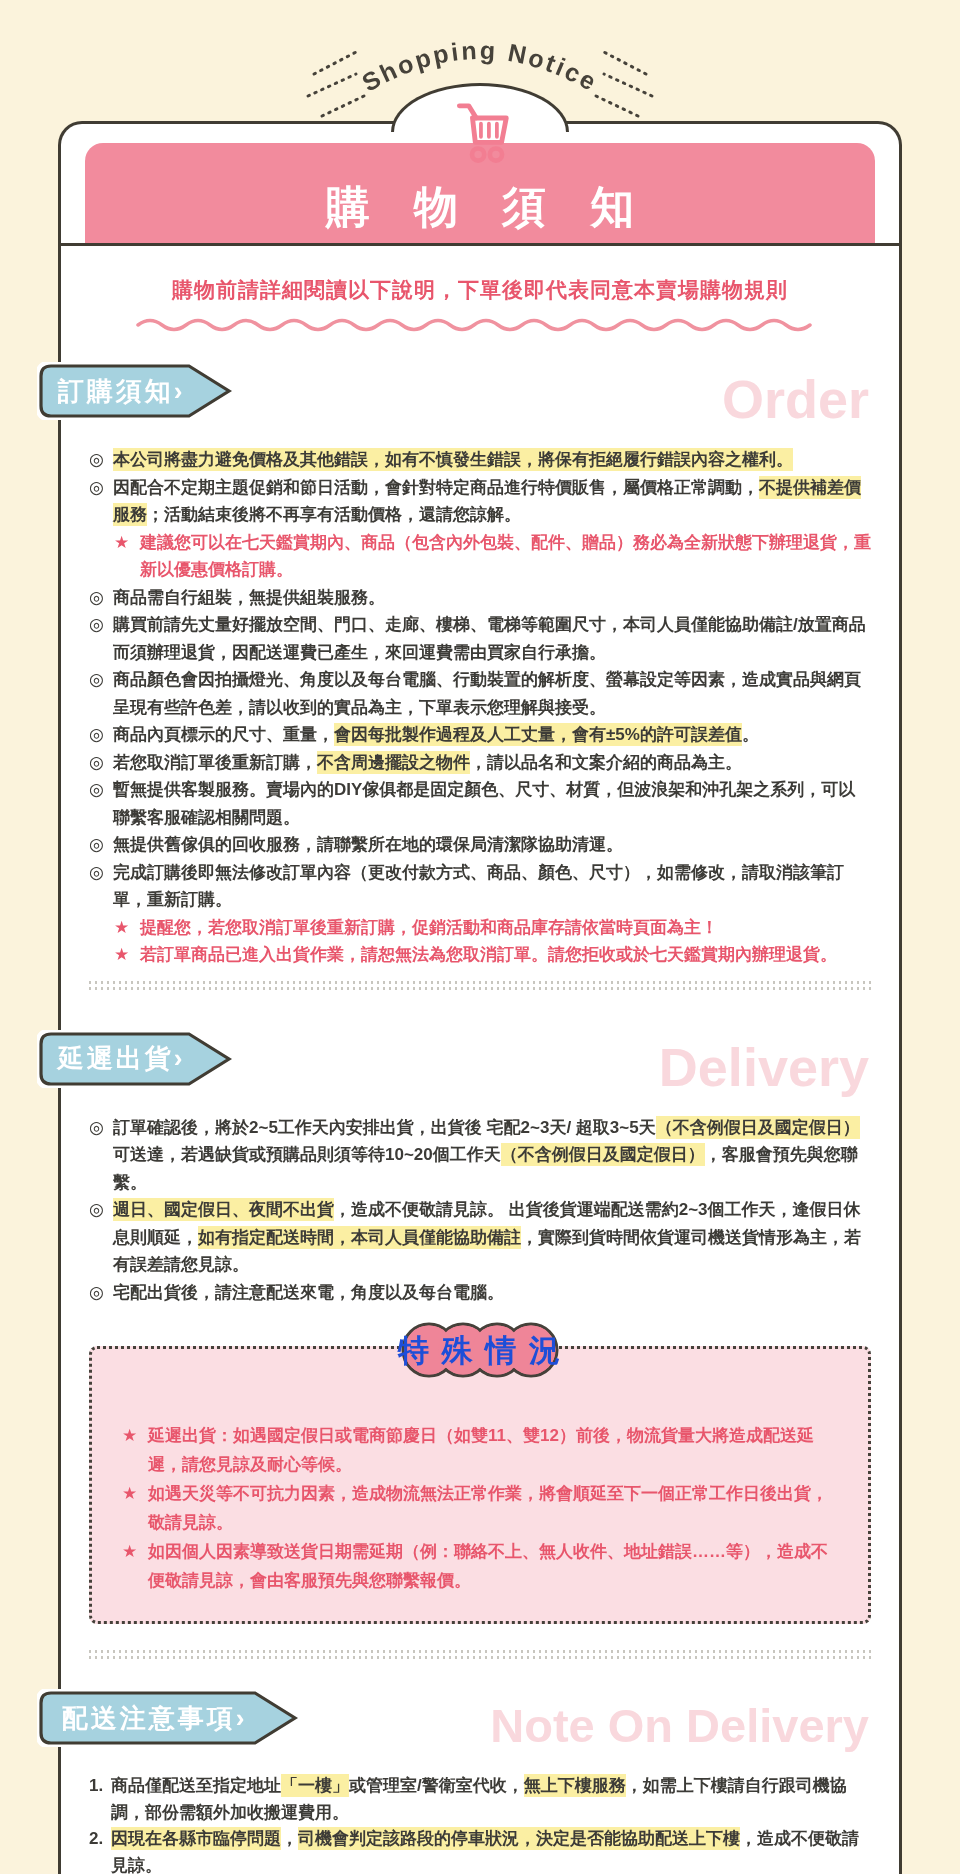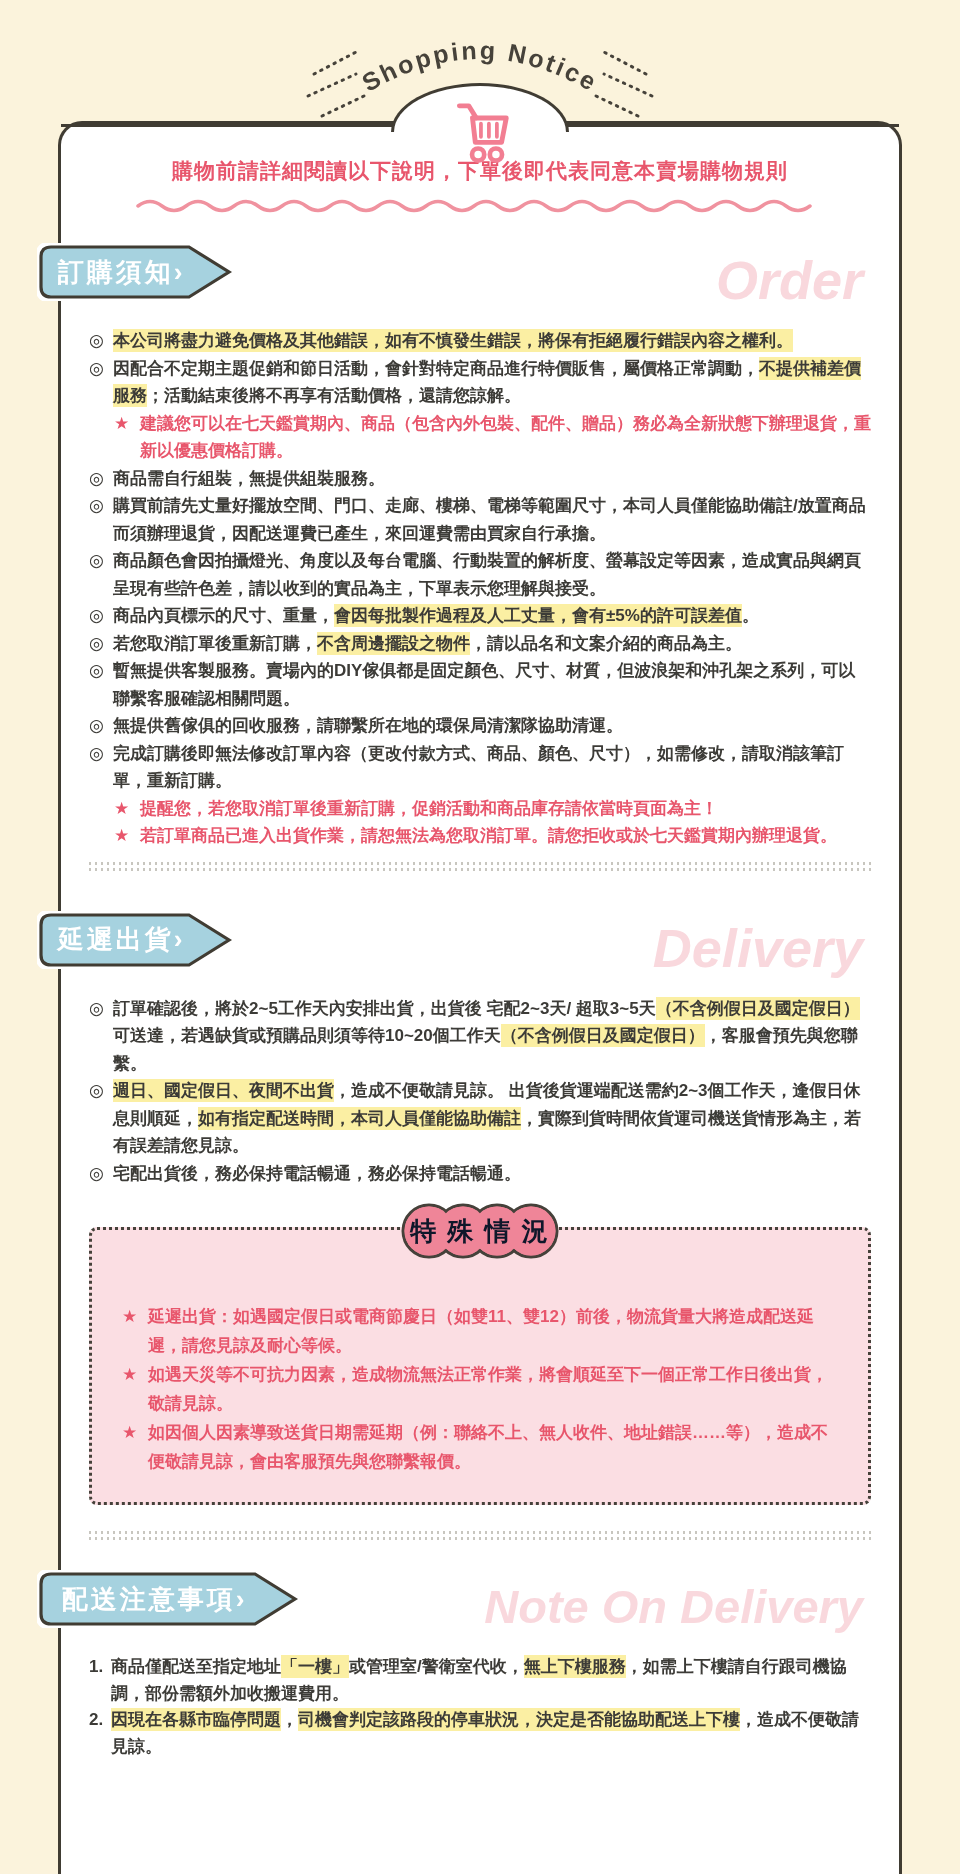--- a/index.html
+++ b/index.html
@@ -47,24 +47,23 @@
   .section-row.s2{margin-top:40px;}
   .section-row.s3{margin-top:30px;}
   .badge{position:absolute;left:-52px;top:0;}
   .badge .badge-label{
     position:absolute;top:0;bottom:4px;left:10px;right:40px;
     display:flex;align-items:center;justify-content:center;gap:0;
     color:#fff;font-weight:700;font-size:26px;letter-spacing:3px;
   }
   .badge .chev{font-size:26px;font-weight:700;letter-spacing:0;}
   .watermark{
-    position:absolute;right:8px;bottom:-12px;z-index:0;
+    position:absolute;right:2px;bottom:-12px;z-index:0;
     color:#F9D8DD;font-weight:800;font-size:54px;letter-spacing:0px;
     white-space:nowrap;
-    font-style:italic;
   }
   .section-row.s3 .watermark{font-size:47px;bottom:-8px;}
   
   .list{margin-top:28px;position:relative;z-index:1;}
   .list.l1 .li,.list.l2 .li{line-height:27.5px;}
   .list.l3 .li{line-height:26.5px;}
   .li{display:flex;color:#3C3B37;font-size:17px;font-weight:600;}
   .li .marker{flex:0 0 24px;}
   .li.num .marker{flex:0 0 22px;}
   .li.star{color:#E8566C;margin-left:25px;font-weight:700;}
@@ -87,21 +86,21 @@
     border:3px dotted #45413A;border-radius:8px;
     padding:44px 30px 26px;
   }
   .special .li{line-height:29px;color:#E8566C;font-weight:700;margin-left:0;}
   .special-badge{
     position:absolute;top:-31px;left:50%;transform:translateX(-50%);
     width:174px;height:64px;z-index:2;
   }
   .special-badge .sb-label{
     position:absolute;inset:0;display:flex;align-items:center;justify-content:center;
-    color:#0f172a;font-size:26px;font-weight:700;letter-spacing:2px;line-height:1;
+    color:#1d4ed8;font-size:31px;font-weight:700;letter-spacing:2px;line-height:1;
   }
 </style>
 </head>
 <body>
 
 <div class="card">
 
   <svg class="arch" width="460" height="106" viewBox="0 0 460 106">
     <defs>
         <path id="arcpath" d="M 84 100 Q 230 -14 376 100" fill="none"></path>
@@ -123,20 +122,23 @@
   <svg class="cart" width="60" height="70" viewBox="0 0 64 70">
     <g fill="none" stroke="#F27E92" stroke-width="5.2" stroke-linecap="round" stroke-linejoin="round">
       <path d="M10 6 h10 l8 13"></path>
       <path d="M24 19 h36 l-5 26 h-28 z"></path>
       <path d="M33 25 V39 M41.5 25 V39 M50 25 V39" stroke-width="4"></path>
       <circle cx="30" cy="58" r="6.5" stroke-width="5"></circle>
       <circle cx="49" cy="58" r="6.5" stroke-width="5"></circle>
     </g>
   </svg>
 
+  <div class="banner">
+    <div class="title">購 物 須 知</div>
+  </div>
   <hr class="head-line">
 
   <div class="content">
     <div class="subtitle">購物前請詳細閱讀以下說明，下單後即代表同意本賣場購物規則</div>
     <svg class="wave" width="690" height="18" viewBox="0 0 690 18">
       <path id="wavepath" fill="none" stroke="#F0929F" stroke-width="3.5" stroke-linecap="round" d="M3 9 Q 15 0 27 9 Q 39 18 51 9 Q 63 0 75 9 Q 87 18 99 9 Q 111 0 123 9 Q 135 18 147 9 Q 159 0 171 9 Q 183 18 195 9 Q 207 0 219 9 Q 231 18 243 9 Q 255 0 267 9 Q 279 18 291 9 Q 303 0 315 9 Q 327 18 339 9 Q 351 0 363 9 Q 375 18 387 9 Q 399 0 411 9 Q 423 18 435 9 Q 447 0 459 9 Q 471 18 483 9 Q 495 0 507 9 Q 519 18 531 9 Q 543 0 555 9 Q 567 18 579 9 Q 591 0 603 9 Q 615 18 627 9 Q 639 0 651 9 Q 663 18 675 9"></path>
     </svg>
 
     <div class="section-row s1">
       <div class="watermark">Order</div>
@@ -224,21 +226,21 @@
         <div class="li bullet">
           <span class="marker">◎</span>
           <span class="text"><span>訂單確認後，將於2~5工作天內安排出貨，出貨後 宅配2~3天/ 超取3~5天</span><span class="hl">（不含例假日及國定假日）</span><span>可送達，若遇缺貨或預購品則須等待10~20個工作天</span><span class="hl">（不含例假日及國定假日）</span><span>，客服會預先與您聯繫。</span></span>
         </div>
         <div class="li bullet">
           <span class="marker">◎</span>
           <span class="text"><span class="hl">週日、國定假日、夜間不出貨</span><span>，造成不便敬請見諒。 出貨後貨運端配送需約2~3個工作天，逢假日休息則順延，</span><span class="hl">如有指定配送時間，本司人員僅能協助備註</span><span>，實際到貨時間依貨運司機送貨情形為主，若有誤差請您見諒。</span></span>
         </div>
         <div class="li bullet">
           <span class="marker">◎</span>
-          <span class="text"><span>宅配出貨後，務必保持電話暢通，務必保持電話暢通。</span></span>
+          <span class="text"><span>宅配出貨後，請注意配送來電，角度以及每台電腦。</span></span>
         </div>
       </div>
 
     <div class="special">
       <div class="special-badge">
         <svg width="174" height="64" viewBox="0 0 174 64">
           <g stroke="#45413A" stroke-width="3" fill="#EF8598">
             <circle cx="36" cy="32" r="26"></circle>
             <circle cx="70" cy="32" r="26"></circle>
             <circle cx="104" cy="32" r="26"></circle>

